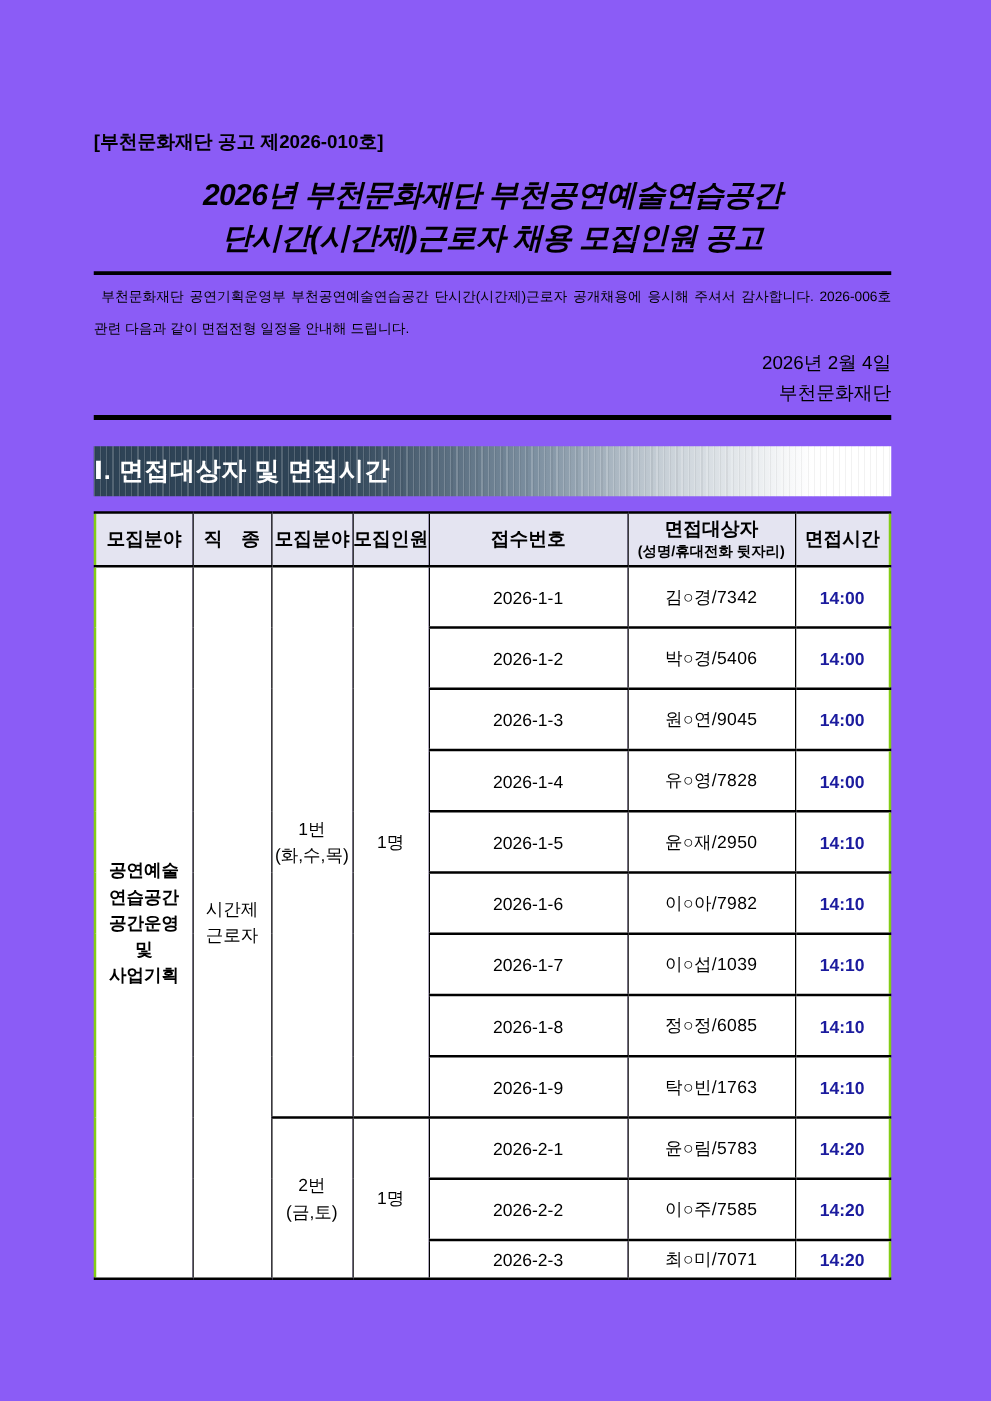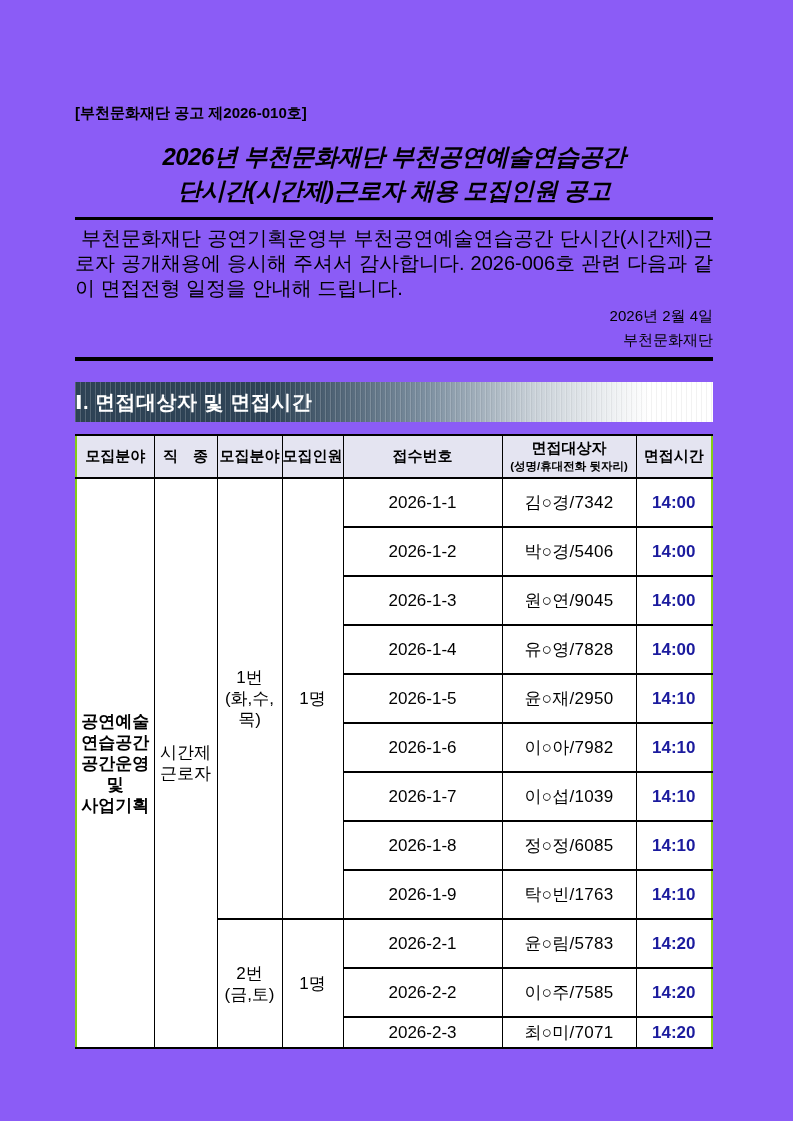--- a/index.html
+++ b/index.html
@@ -12,21 +12,21 @@
     overflow:hidden;
   }
   .content { position:absolute; left:75px; top:0; width:638px; }
 
   .notice { margin-top:104px; font-size:15px; font-weight:bold; }
 
   .doc-title { margin-top:17px; text-align:center; font-size:24px; font-weight:bold; line-height:34px; letter-spacing:-0.5px;font-style:italic; }
 
   .rule-1 { margin-top:9px; border-top:3px solid #000; }
 
-  .intro { margin-top:6px; font-size:20px; line-height:25px; text-indent:6px; text-align:justify; }
+  .intro { margin-top:6px; font-size:11px; line-height:25px; text-indent:6px; text-align:justify; }
 
   .date-line { margin-top:3px; text-align:right; font-size:15px; line-height:24px; }
   .org-line  { text-align:right; font-size:15px; line-height:24px; }
 
   .rule-2 { margin-top:5px; border-top:4px solid #000; }
 
   .section-bar { position:relative; margin-top:21px; height:40px;
     background:linear-gradient(90deg,var(--bar_dark) 0%,var(--bar_dark) 30%,#7c8fa0 55%,#c9d1d8 72%,#ffffff 90%,#ffffff 100%);
   }
   .section-bar::before { content:""; position:absolute; inset:0;
@@ -34,21 +34,21 @@
   }
   .section-bar-label { position:relative; z-index:1; color:#fff; font-size:20px; font-weight:bold; line-height:40px; letter-spacing:0.5px; }
 
   table.sched { margin-top:12px; border-collapse:collapse; width:638px; table-layout:fixed; border:2px solid #84cc16; }
   .sched th, .sched td {
     border:1px solid #000; border-top-width:2px; border-bottom-width:2px;
     text-align:center; vertical-align:middle; padding:0; overflow:visible;
   }
   .sched thead th { background:var(--header_bg); height:43px; font-size:15px; font-weight:bold; }
   .h-sub { display:block; font-size:11.5px; white-space:nowrap; margin-top:1px; }
-  .sched tbody td { height:49px; font-size:17px; background:#fff; }
+  .sched tbody td { height:49px; font-size:14px; background:#fff; }
   .sched tr.short td { height:31px; }
   .cell-multiline { white-space:pre-line; line-height:21px; font-size:15px; }
   .cell-field { font-weight:bold; }
   .cell-candidate { font-size:15px; letter-spacing:0.3px; }
   .cell-time { font-weight:bold; font-size:15px; color:var(--accent_time); }
 </style>
 </head>
 <body>
 
 <div class="page">

